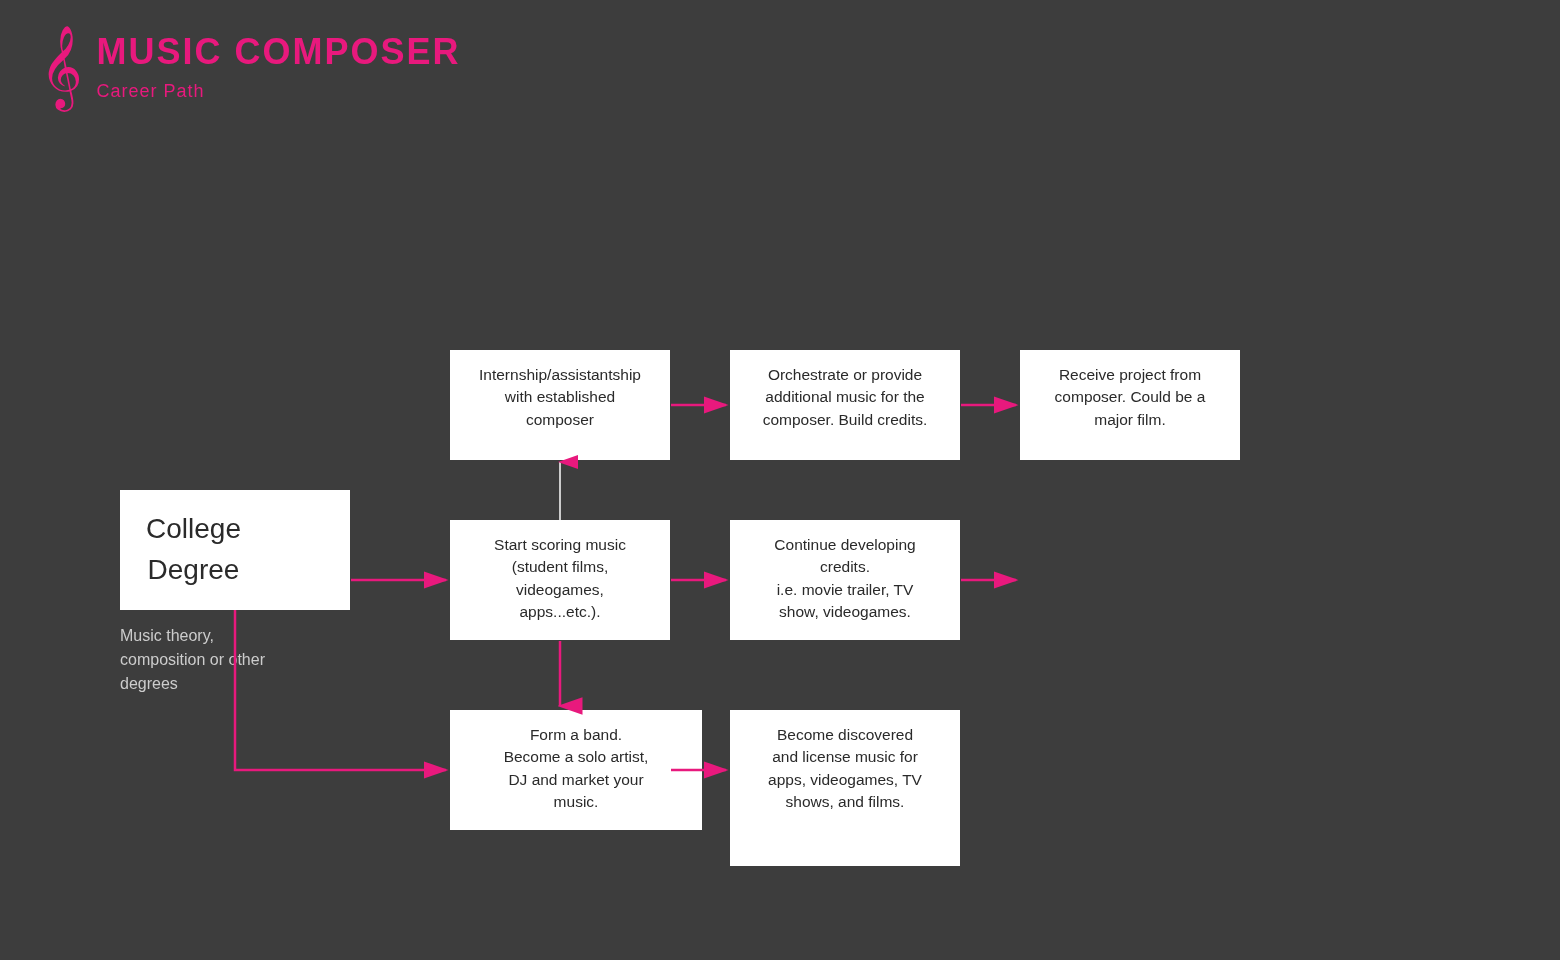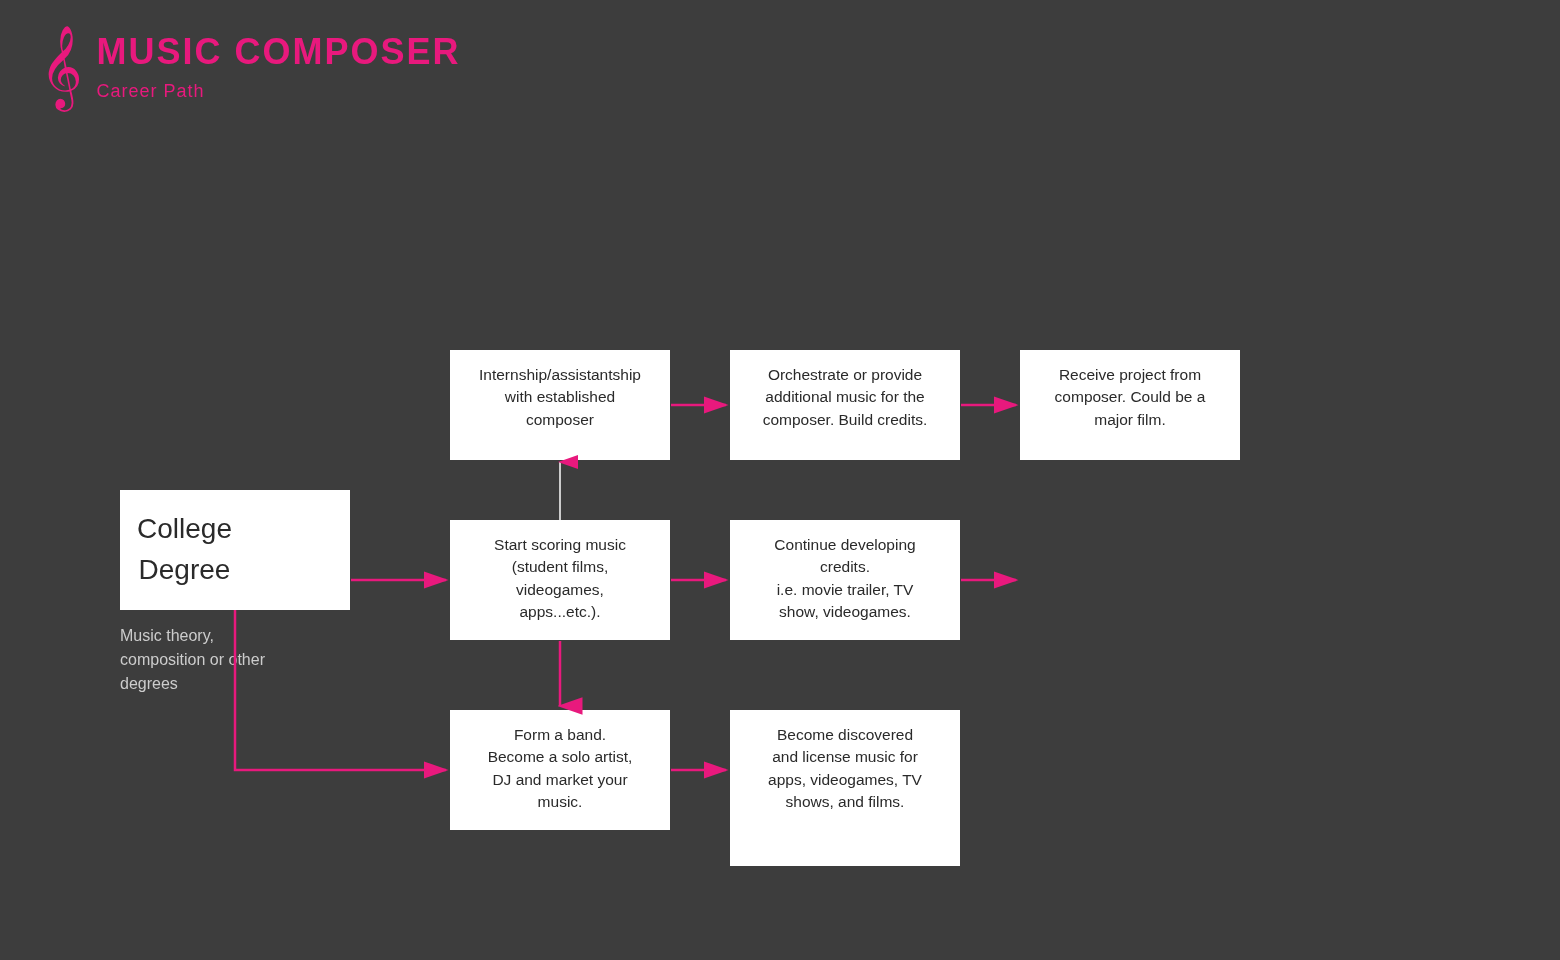--- a/index.html
+++ b/index.html
@@ -58,21 +58,21 @@
       left: 60px;
       width: 1440px;
       height: 680px;
     }
 
     
     .box {
       position: absolute;
       background: #ffffff;
       border: none;
-      padding: 14px 17px;
+      padding: 14px 26px;
       text-align: center;
       font-size: 15.5px;
       color: #2a2a2a;
       line-height: 1.45;
     }
 
     
     .box-college {
       left: 60px;
       top: 310px;
@@ -139,21 +139,21 @@
       left: 960px;
       top: 340px;
       width: 220px;
       height: 120px;
     }
 
     
     .box-band {
       left: 390px;
       top: 530px;
-      width: 220px;
+      width: 252px;
       height: 120px;
     }
 
     .box-license {
       left: 670px;
       top: 530px;
       width: 230px;
       height: 156px;
     }
 

